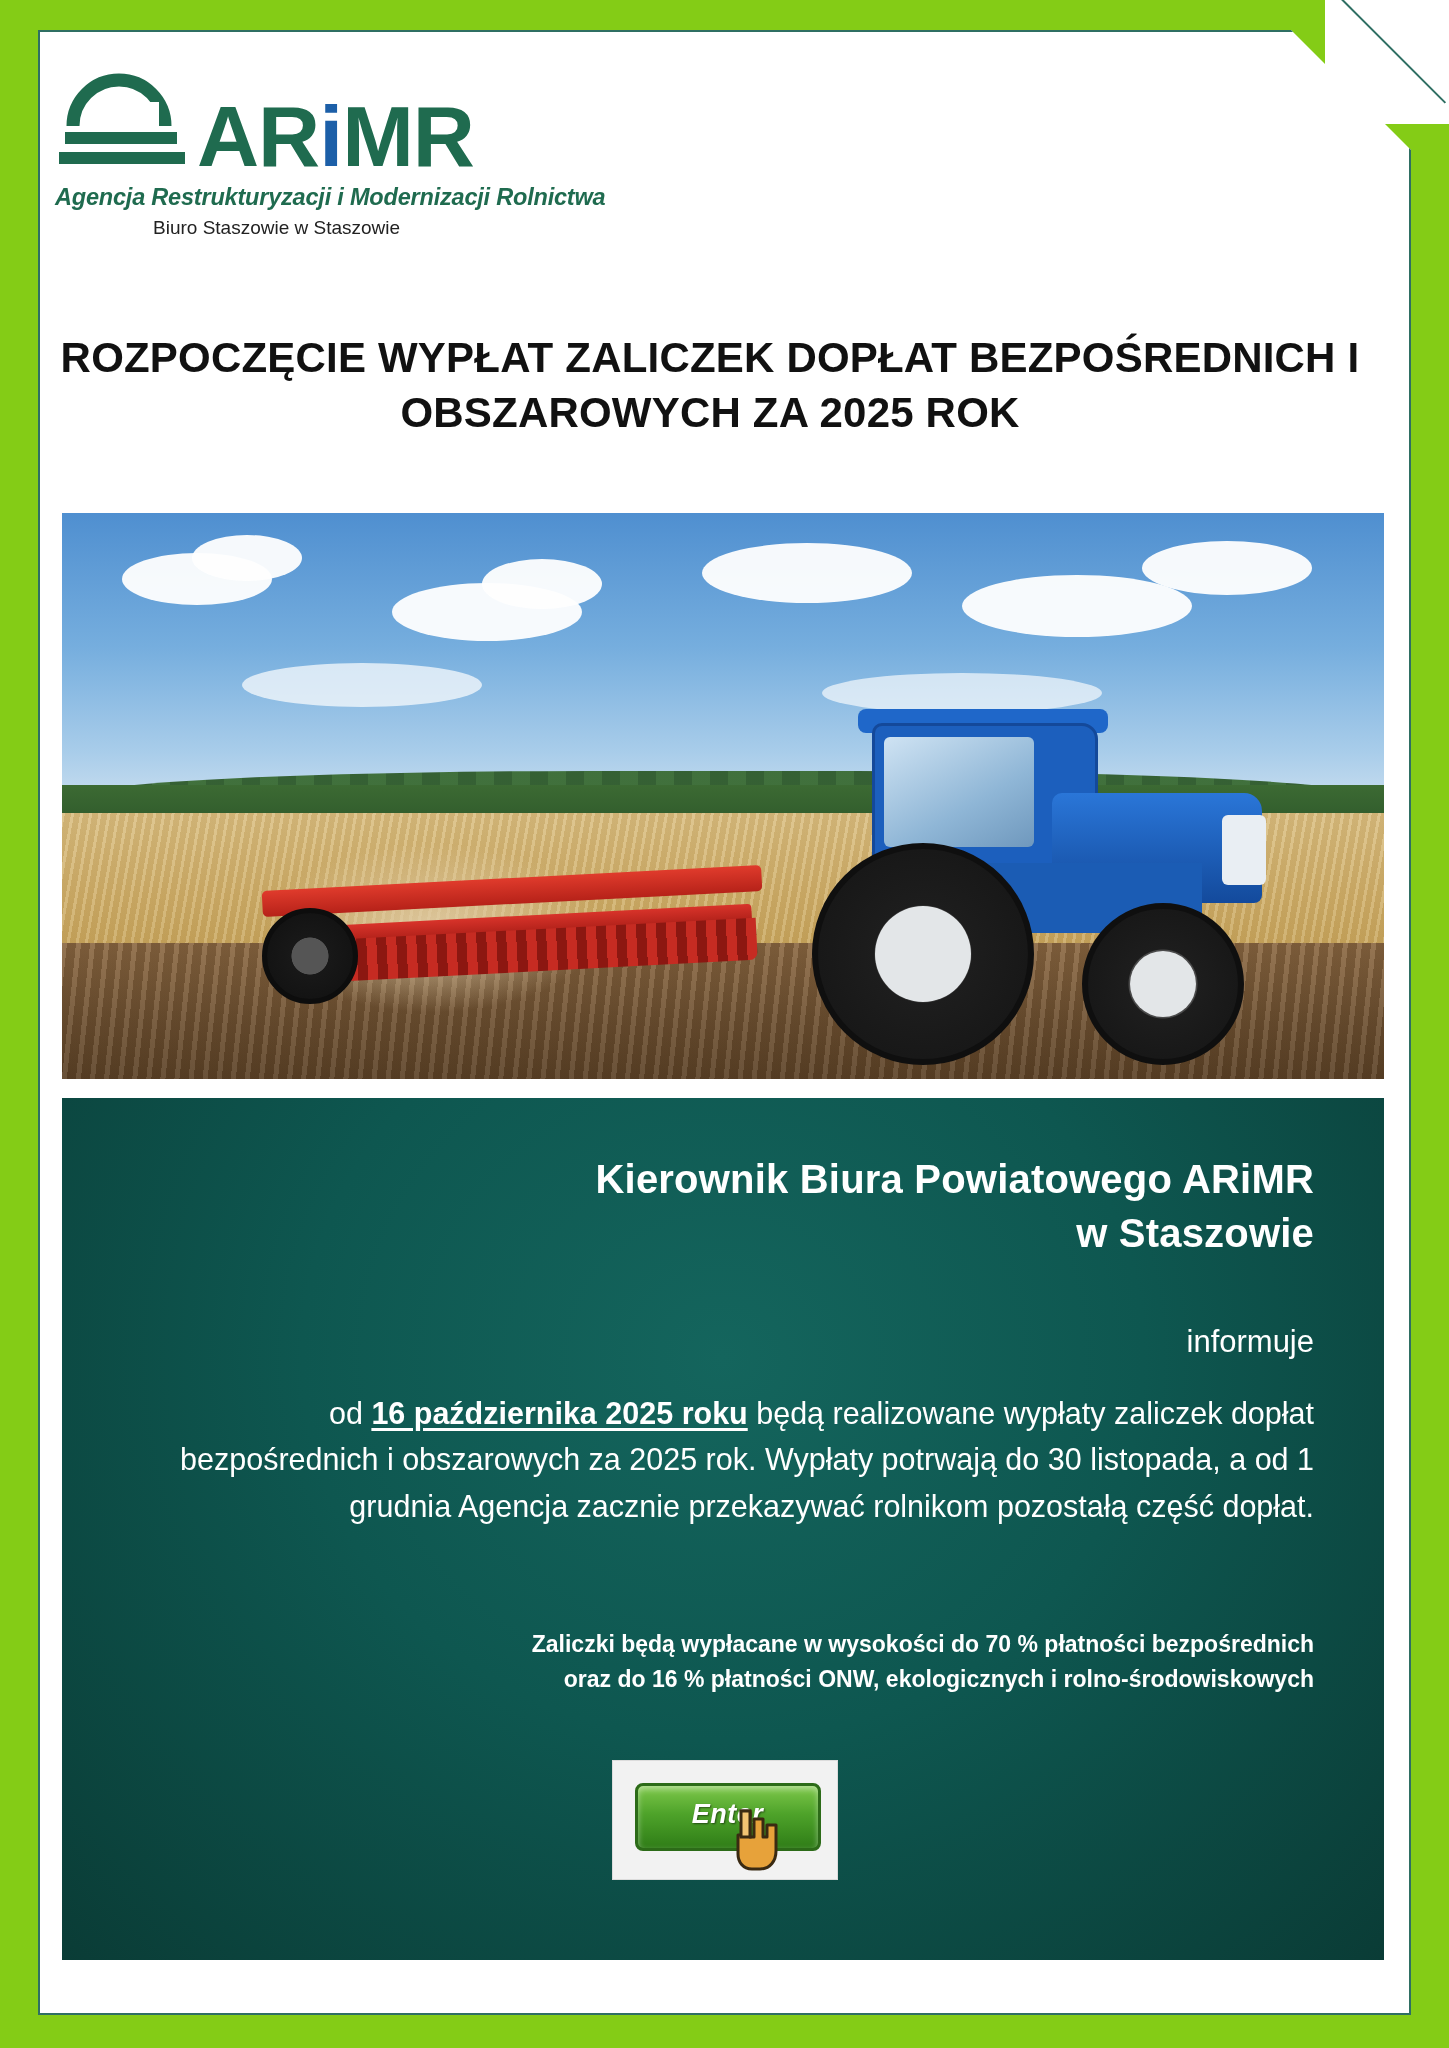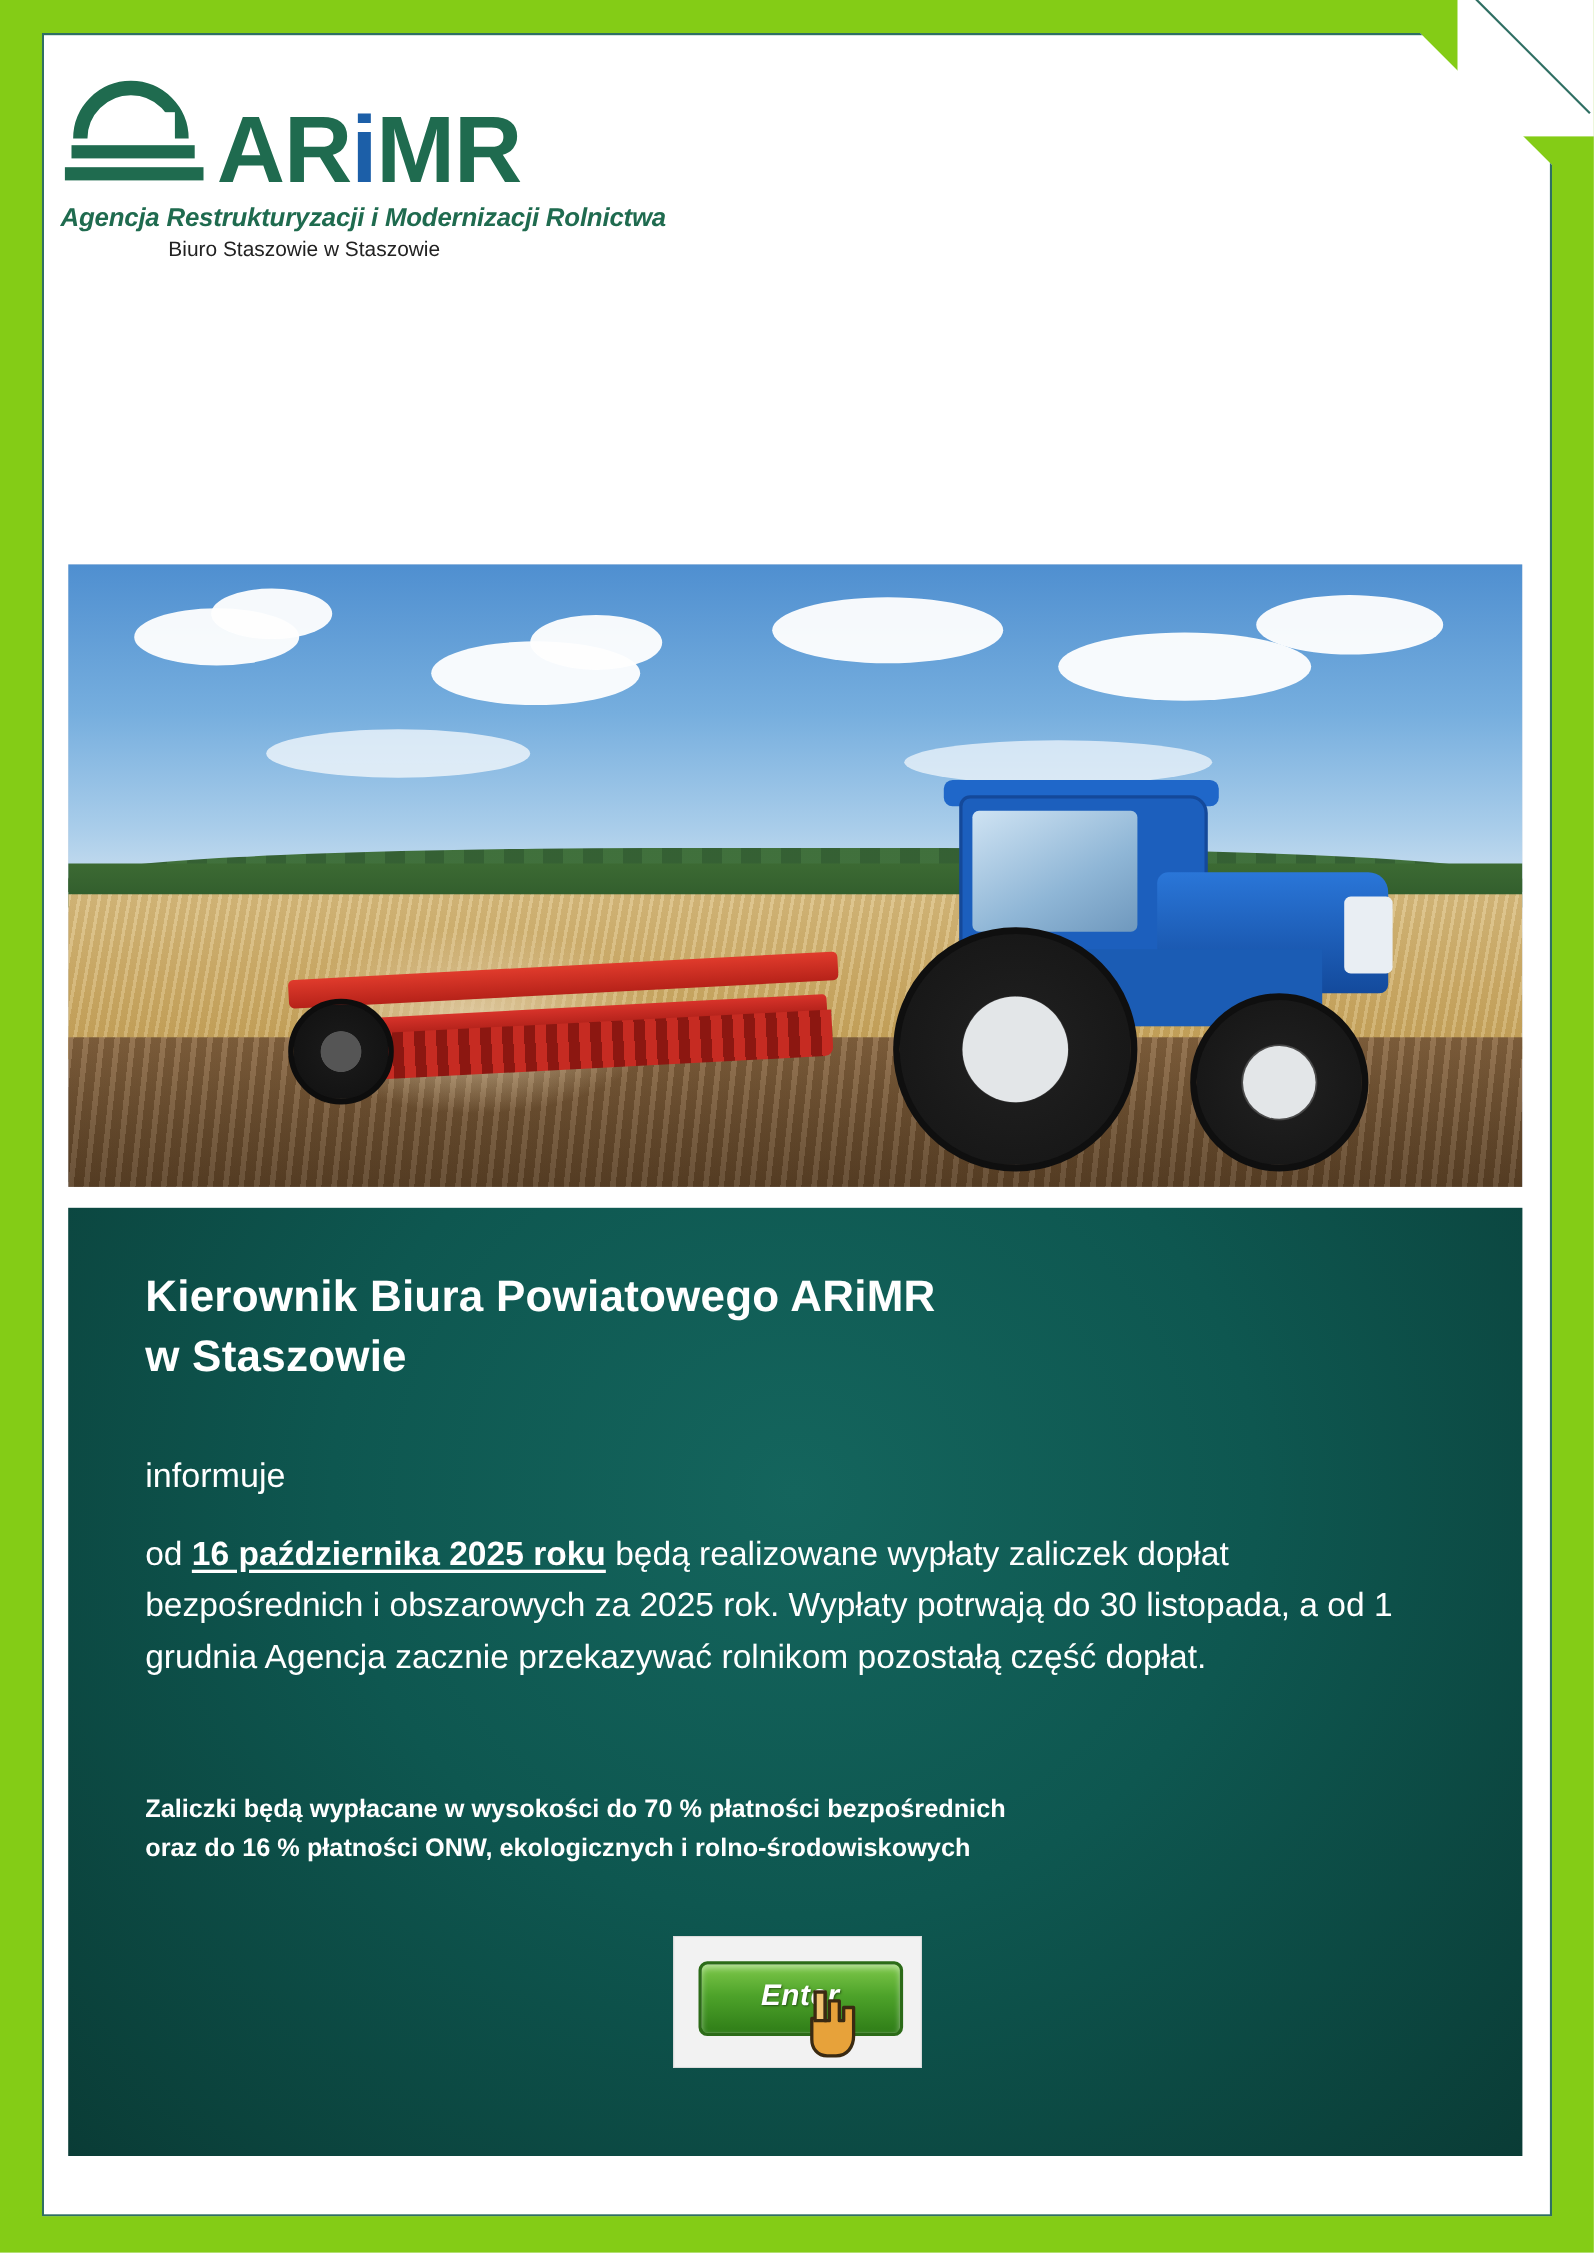--- a/index.html
+++ b/index.html
@@ -260,21 +260,21 @@
   .panel {
     position: absolute;
     left: 62px;
     top: 1098px;
     width: 1322px;
     height: 862px;
     background: radial-gradient(ellipse at 50% 30%, #14655d 0%, #0e5750 45%, #0a3c36 100%);
     color: #ffffff;
     box-sizing: border-box;
     padding: 54px 70px 0 70px;
-    text-align: left;
+    text-align: right;
   }
   .panel-title {
     font-size: 40px;
     font-weight: bold;
     line-height: 1.35;
     letter-spacing: 0.2px;
   }
   .panel-informs {
     margin-top: 64px;
     font-size: 31px;
@@ -352,20 +352,21 @@
           <rect x="4" y="84" width="126" height="12" fill="#1f6b4f"></rect>
           <rect x="44" y="34" width="60" height="26" fill="#ffffff"></rect>
         </svg>
       </div>
       <div class="logo-text"><span>AR</span><span class="blue">i</span><span>MR</span></div>
     </div>
     <div class="logo-sub">Agencja Restrukturyzacji i Modernizacji Rolnictwa</div>
     <div class="logo-office">Biuro Staszowie w Staszowie</div>
   </div>
 
+  <div class="headline">ROZPOCZĘCIE WYPŁAT ZALICZEK DOPŁAT BEZPOŚREDNICH I OBSZAROWYCH ZA 2025 ROK</div>
 
   <div class="photo">
     <div class="sky"></div>
     <div class="cloud" style="left:60px;  top:40px;  width:150px; height:52px;"></div>
     <div class="cloud" style="left:130px; top:22px;  width:110px; height:46px;"></div>
     <div class="cloud" style="left:330px; top:70px;  width:190px; height:58px;"></div>
     <div class="cloud" style="left:420px; top:46px;  width:120px; height:50px;"></div>
     <div class="cloud" style="left:640px; top:30px;  width:210px; height:60px;"></div>
     <div class="cloud" style="left:900px; top:62px;  width:230px; height:62px;"></div>
     <div class="cloud" style="left:1080px;top:28px;  width:170px; height:54px;"></div>

